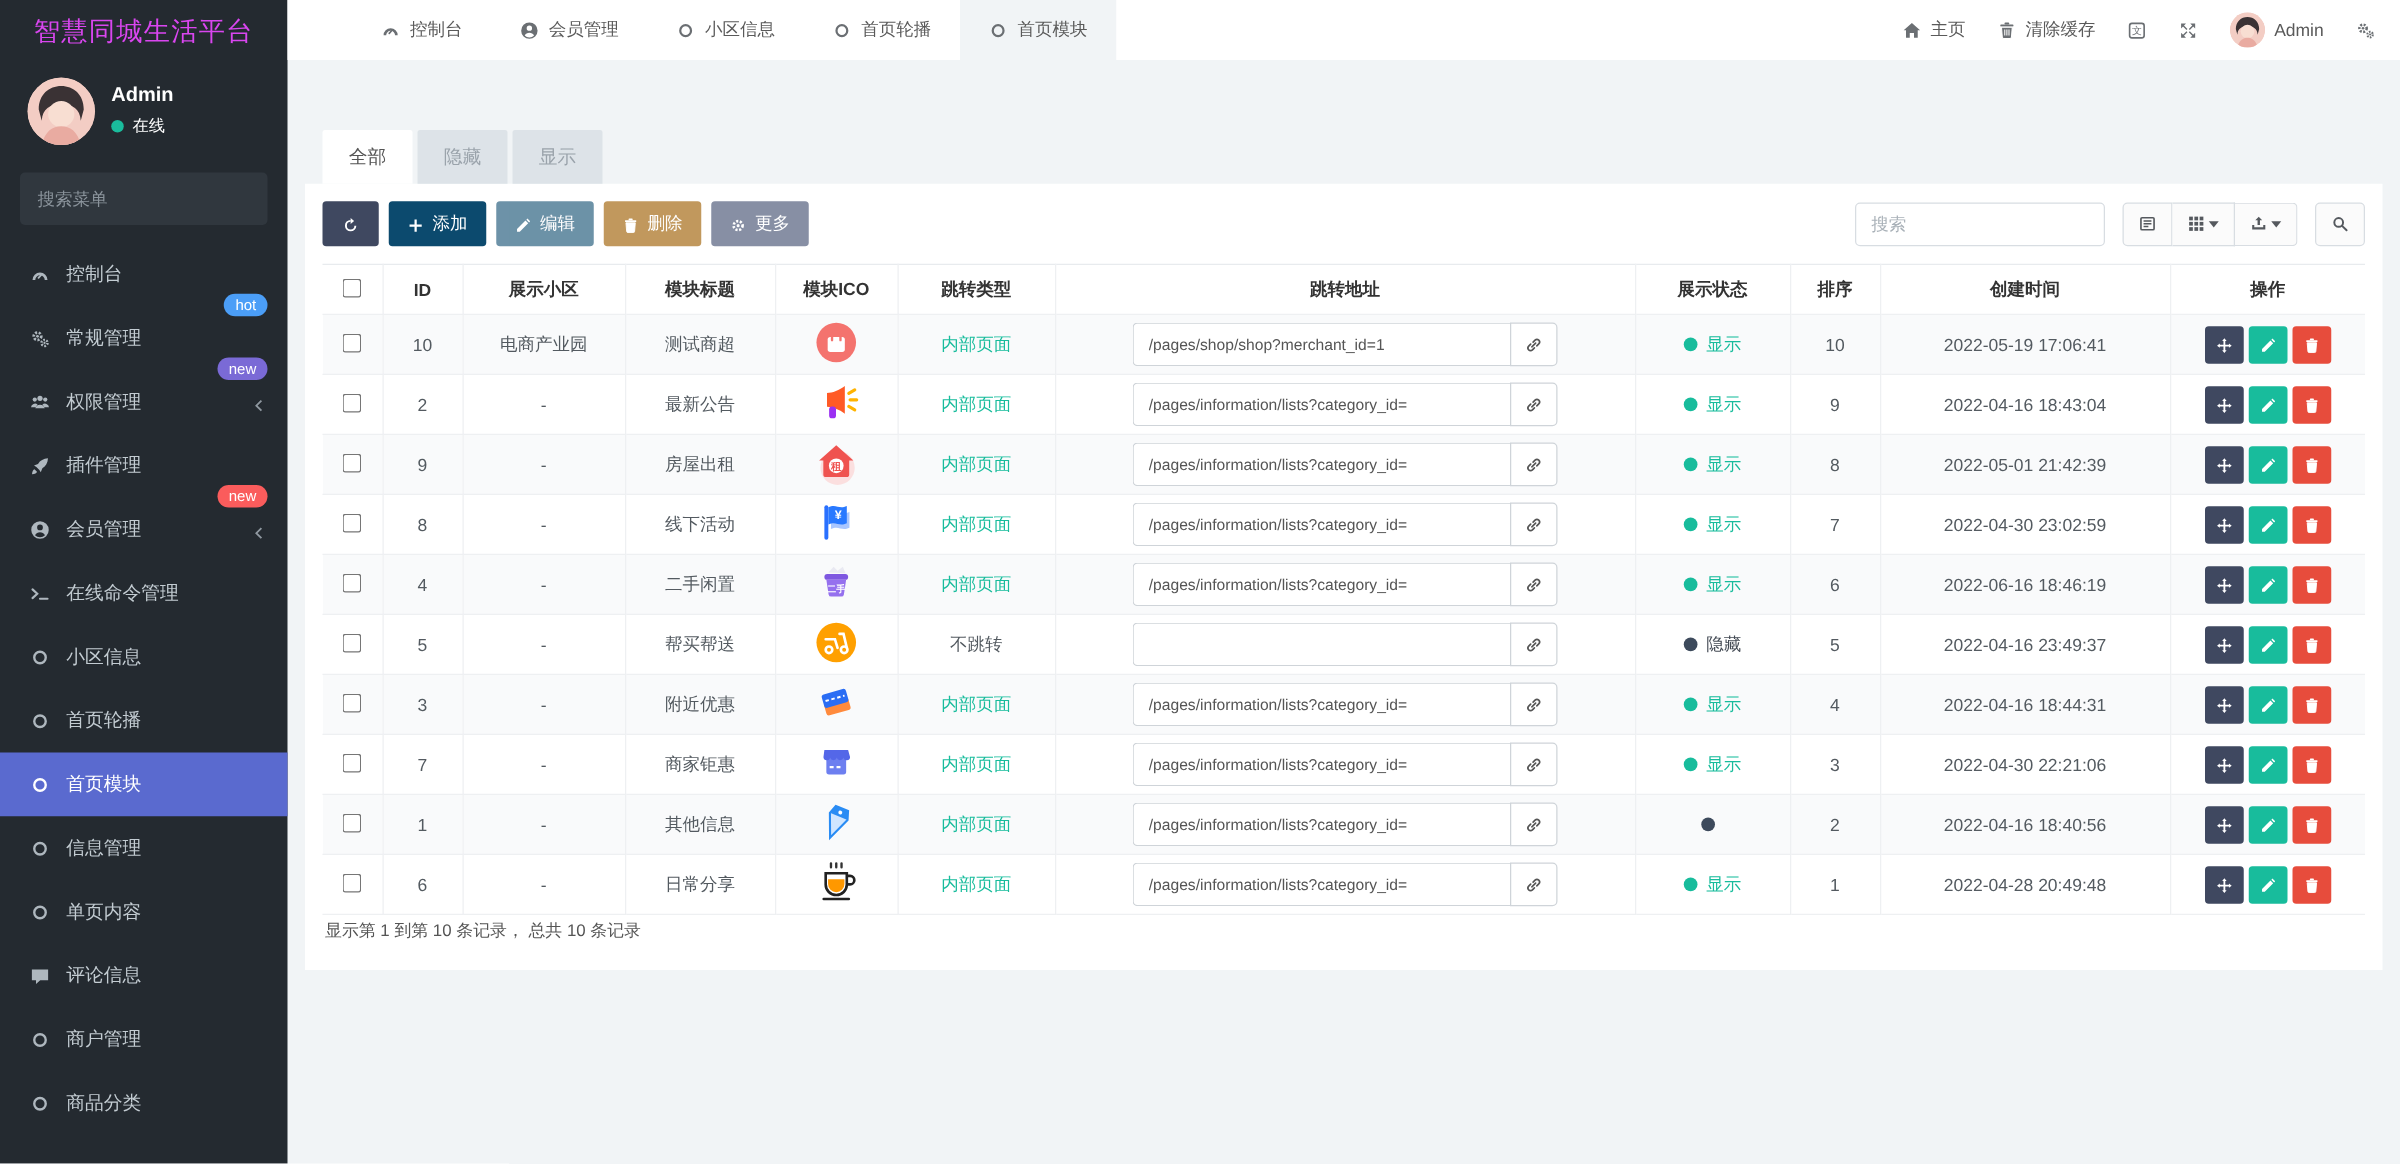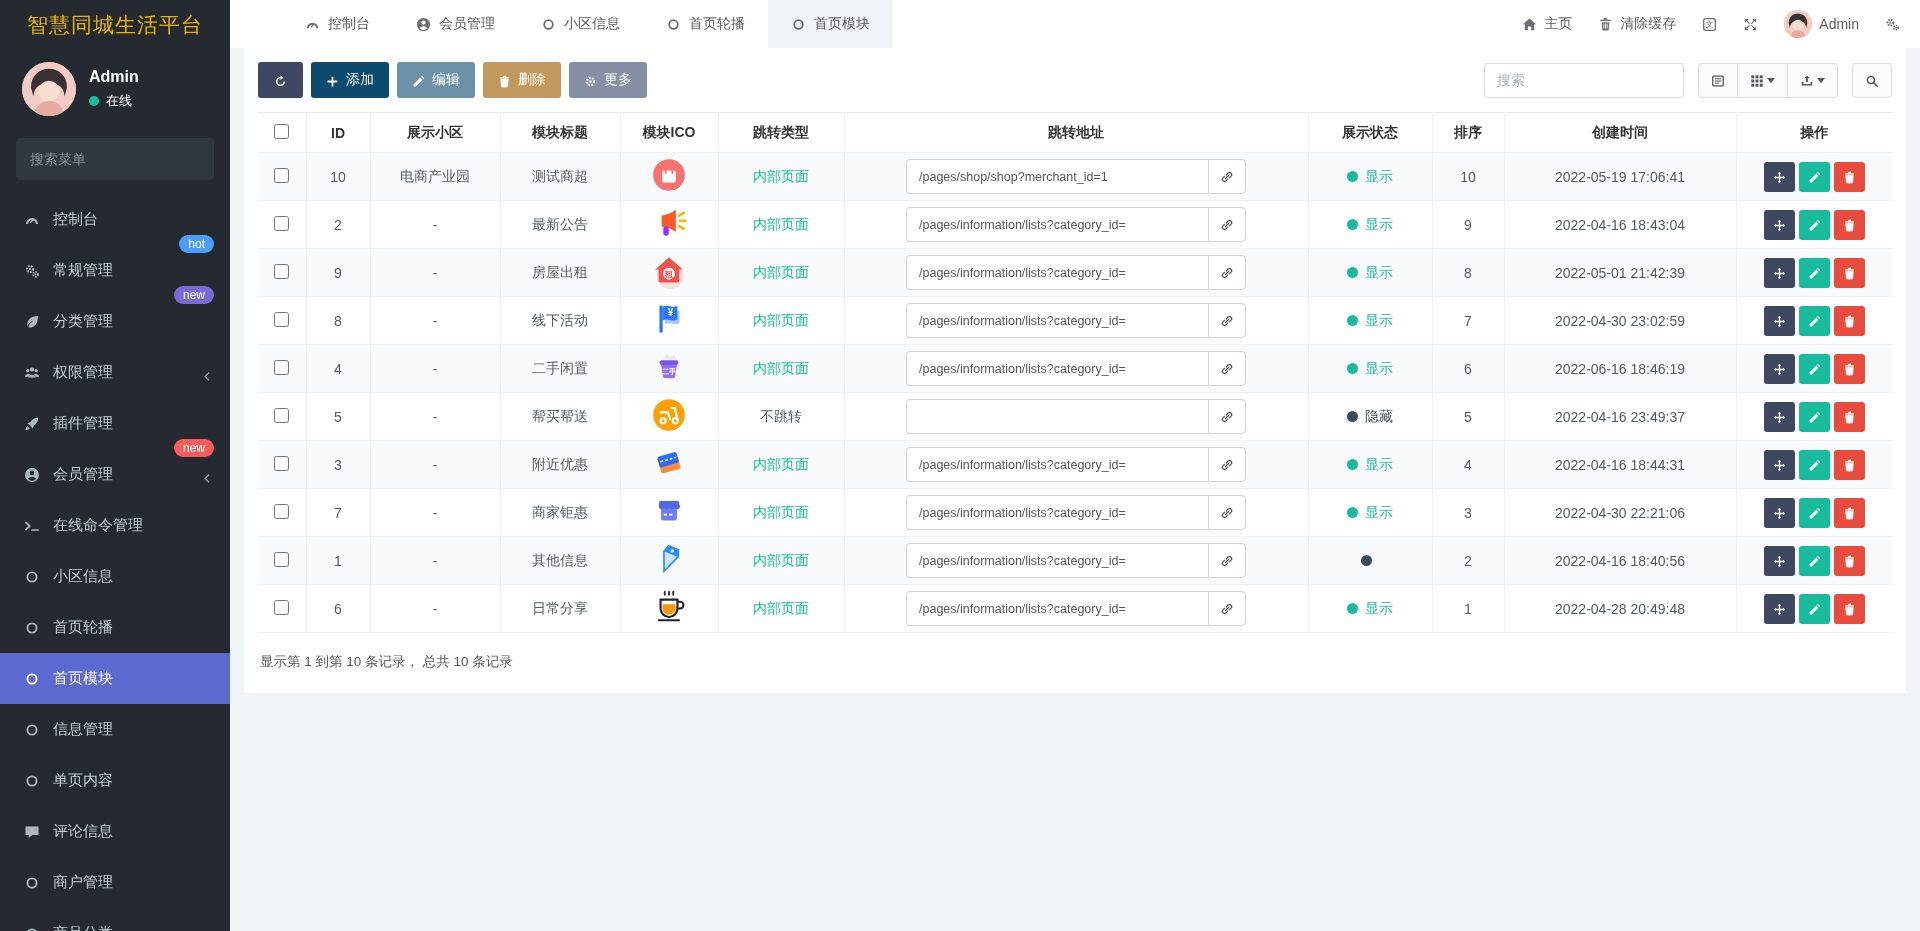--- a/index.html
+++ b/index.html
@@ -1,21 +1,21 @@
 <!DOCTYPE html>
 <html><head>
 <meta charset="utf-8">
 <style>
   * { margin:0; padding:0; box-sizing:border-box; }
   html,body { width:1920px; height:931px; font-family:"Liberation Sans","DejaVu Sans",sans-serif; }
   .app { position:relative; width:1920px; height:931px; background:#f1f4f6; overflow:hidden; }
 
   
   .sidebar { position:absolute; left:0; top:0; bottom:0; width:230px; background:#242a30; color:#c3ccd2; }
-  .logo { height:50px; display:flex; align-items:center; justify-content:center; color:#eab308; font-size:21px; letter-spacing:1px; }
+  .logo { height:50px; display:flex; align-items:center; justify-content:center; color:#d946ef; font-size:21px; letter-spacing:1px; }
   .user-panel { display:flex; align-items:center; gap:13px; padding:12px 22px 10px; }
   .user-avatar { width:54px; height:54px; border-radius:50%; overflow:hidden; flex:0 0 54px; background:#f2c9c0; }
   .user-avatar svg { width:100%; height:100%; display:block; }
   .user-name { color:#fff; font-size:16px; font-weight:bold; margin-bottom:6px; }
   .user-status { display:flex; align-items:center; gap:7px; font-size:13px; color:#fff; }
   .user-status .dot { width:10px; height:10px; border-radius:50%; background:#1abc9c; }
   .menu-search { margin:12px 16px 14px; height:42px; background:#30373e; border-radius:4px; display:flex; align-items:center; padding:0 14px; }
   .menu-search input { flex:1; background:transparent; border:0; outline:none; color:#cfd6dc; font-size:14px; font-family:inherit; }
   .menu-search input::placeholder { color:#8a939b; }
   .menu-search .s-icon { color:#aab3ba; width:16px; height:16px; }
@@ -93,21 +93,21 @@
   .st-show { color:#18bc9c; cursor:pointer; }
   .st-show .sdot { background:#18bc9c; }
   .st-hide { color:#434a54; cursor:pointer; }
   .st-hide .sdot { background:#3d4a5c; }
   .st-dot { cursor:pointer; }
   .st-dot .sdot { background:#3d4a5c; }
   .sdot { width:11px; height:11px; border-radius:50%; display:inline-block; }
   .op { width:31px; height:30px; border:0; border-radius:3px; color:#fff; display:inline-flex; align-items:center; justify-content:center; cursor:pointer; margin:0 2px; }
   .op svg { width:13px; height:13px; }
   .op.navy { background:#3f4860; } .op.green { background:#18bc9c; } .op.red { background:#e74c3c; }
-  .table-footer { margin-top:20px; font-size:13.5px; color:#555; padding-left:2px; }
+  .table-footer { margin-top:4px; font-size:13.5px; color:#555; padding-left:2px; }
 </style>
 </head>
 <body>
 
 <div class="app">
 
   <aside class="sidebar">
     <div class="logo">智慧同城生活平台</div>
     <div class="user-panel">
       <div class="user-avatar"><span><svg viewBox="0 0 36 36">
@@ -146,28 +146,20 @@
           <span class="m-icon">
             <svg viewBox="0 0 16 16" fill="none" stroke="currentColor">
               <circle cx="6" cy="6" r="3" stroke-width="2.2" stroke-dasharray="1.7 1.25"></circle>
               <circle cx="6" cy="6" r="1.1" fill="currentColor" stroke="none"></circle>
               <circle cx="11.6" cy="11.3" r="2.4" stroke-width="2" stroke-dasharray="1.4 1.1"></circle>
               <circle cx="11.6" cy="11.3" r=".9" fill="currentColor" stroke="none"></circle>
             </svg>
           </span>
           <span class="m-label">常规管理</span>
           <span class="badge" style="background:#7a6ad6">new</span>
-        </li>
-        <li>
-          <span class="m-icon">
-            <svg viewBox="0 0 16 16" fill="currentColor">
-              <path d="M14 2C6.5 2 3 6 3.2 12.6c.9-2.4 3-4.8 6.3-6-2.6 1.8-4.6 4.4-5 7C11 14 14 9.5 14 2z"></path>
-            </svg>
-          </span>
-          <span class="m-label">分类管理</span>
         </li>
         <li>
           <span class="m-icon">
             <svg viewBox="0 0 16 16" fill="currentColor">
               <circle cx="3.8" cy="5.6" r="1.7"></circle>
               <circle cx="12.2" cy="5.6" r="1.7"></circle>
               <circle cx="8" cy="4.6" r="2.1"></circle>
               <path d="M.8 11.8a3.2 3.2 0 0 1 5.3-2.1 4.6 4.6 0 0 0-1.6 2.1zM15.2 11.8a3.2 3.2 0 0 0-5.3-2.1 4.6 4.6 0 0 1 1.6 2.1z"></path>
               <path d="M4.2 12.6a4 4 0 0 1 7.6 0z"></path>
             </svg>
@@ -375,20 +367,31 @@
               <circle cx="5.8" cy="6" r="1.1" fill="currentColor" stroke="none"></circle>
               <circle cx="11.8" cy="11.4" r="2.3" stroke-width="1.9" stroke-dasharray="1.35 1.05"></circle>
               <circle cx="11.8" cy="11.4" r=".85" fill="currentColor" stroke="none"></circle>
             </svg>
           </span>
         </div>
     </div>
   </header>
 
   <main class="main">
+    <div class="filter-tabs">
+        <div class="ftab active">
+          <span>全部</span>
+        </div>
+        <div class="ftab">
+          <span>隐藏</span>
+        </div>
+        <div class="ftab">
+          <span>显示</span>
+        </div>
+      </div>
     <div class="panel">
       <div class="toolbar">
         <button class="btn navy">
             <span><svg viewBox="0 0 16 16" fill="currentColor">
                 <path d="M8 2.4a5.6 5.6 0 1 0 5.6 5.6h-1.9A3.7 3.7 0 1 1 8 4.3z"></path>
                 <path d="M8 .6l3.4 2.9L8 6.4z"></path>
               </svg></span>
           </button>
         <button class="btn green">
             <span><svg viewBox="0 0 16 16" fill="currentColor">

